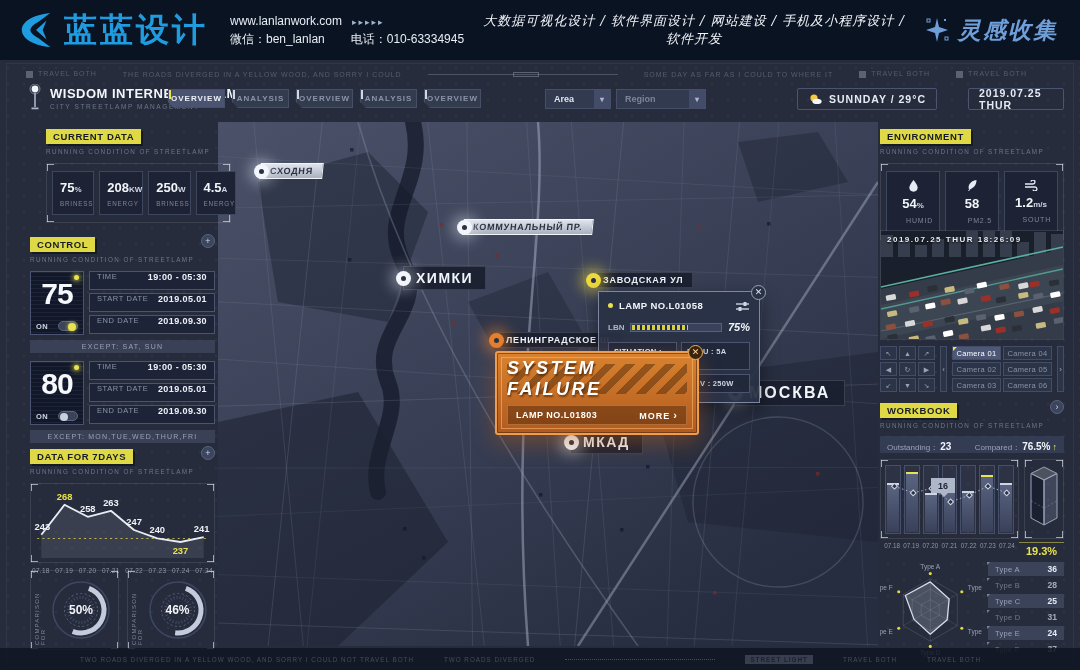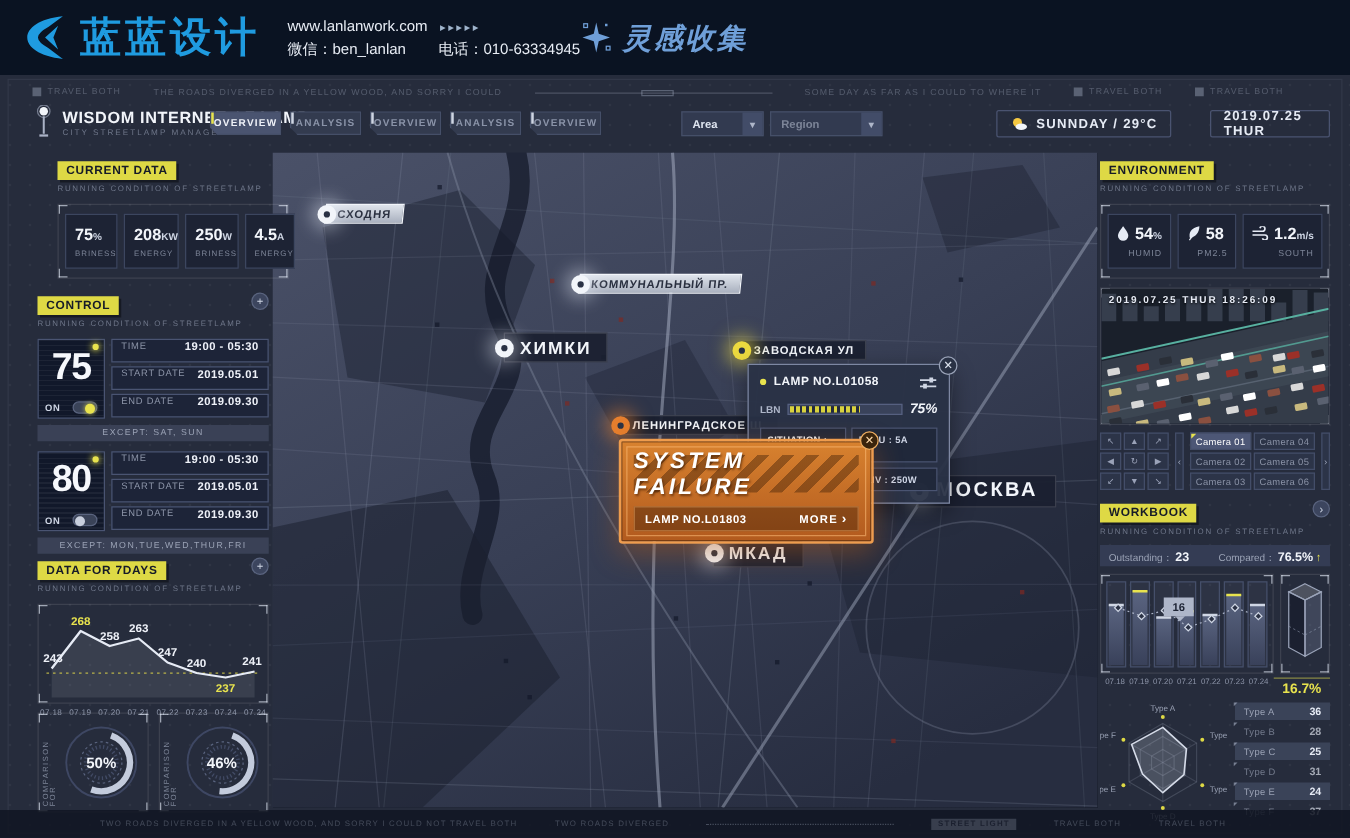--- a/index.html
+++ b/index.html
@@ -72,21 +72,21 @@
 
   
   #p-current{left:46px;top:66px;width:185px;}
   #p-env{left:880px;top:66px;width:184px;}
   .statframe{margin-top:8px;padding:7px 5px;display:flex;gap:5px;justify-content:space-between;}
   .statbox{flex:1;background:#1d2334;border:1px solid #3c465f;padding:8px 0 7px 7px;}
   .statbox .v{color:#f2f5fa;font-size:13px;font-weight:800;}
   .statbox .v i{font-style:normal;font-size:8px;font-weight:bold;color:#cfd6e4;}
   .statbox .l{color:#7d8598;font-size:6.3px;letter-spacing:.8px;margin-top:5px;}
   .envbox{display:flex;flex-direction:column;justify-content:center;padding:7px 6px;}
-  .envbox .row1{display:flex;align-items:center;gap:4px;}
+  .envbox .row1{display:flex;align-items:center;gap:4px;flex-direction:column;}
   .envbox .l{text-align:right;color:#7d8598;font-size:7px;letter-spacing:.8px;margin-top:6px;}
 
   
   #p-control{left:30px;top:174px;width:185px;}
   .ctl-group{display:flex;gap:5px;margin-top:8px;}
   .bigbox{width:54px;height:64px;background:#11182a;border:1px solid #4a5472;position:relative;
     background-image:repeating-linear-gradient(180deg,rgba(255,255,255,.05) 0 1px,transparent 1px 4px);}
   .bigbox .num{color:#f6f8fc;font-size:30px;font-weight:800;text-align:center;line-height:44px;letter-spacing:-1px;}
   .bigbox .bulb{position:absolute;top:3px;right:4px;width:5px;height:5px;border-radius:50%;background:#e8e34e;box-shadow:0 0 5px 1px rgba(232,227,78,.8);}
   .bigbox .onrow{position:absolute;left:5px;right:5px;bottom:3px;display:flex;align-items:center;justify-content:space-between;}
@@ -229,20 +229,21 @@
       <svg width="38" height="38" viewBox="0 0 40 40">
         <path d="M34 2 C14 4 4 12 4 20 C4 28 14 36 34 38 L22 29 Q13 24 13 20 Q13 16 22 11 Z" fill="#1f9be0"></path>
         <path d="M30 10 L19 20 L30 30 L26 20 Z" fill="#1f9be0"></path>
       </svg>
       <span class="logo-txt">蓝蓝设计</span>
     </div>
     <div class="contact">
       <div><span>www.lanlanwork.com</span><span class="arrows">▸▸▸▸▸</span></div>
       <div><span>微信：ben_lanlan</span><span class="ph">电话：010-63334945</span></div>
     </div>
+    <div class="services">大数据可视化设计 / 软件界面设计 / 网站建设 / 手机及小程序设计 / 软件开发</div>
     <div class="collect">
       <svg width="26" height="26" viewBox="0 0 26 26">
         <path d="M13 1 L15 10 L24 13 L15 16 L13 25 L11 16 L2 13 L11 10 Z" fill="#6f9fd8"></path>
         <rect x="3" y="2" width="3" height="3" fill="none" stroke="#6f9fd8"></rect>
         <rect x="20" y="2" width="2" height="2" fill="#6f9fd8"></rect>
         <rect x="21" y="20" width="3" height="3" fill="none" stroke="#6f9fd8"></rect>
       </svg>
       <span>灵感收集</span>
     </div>
   </header>
@@ -782,21 +783,21 @@
       <div class="wb-foot">
         <div class="wb-xlabels">
           <span>07.18</span>
             <span>07.19</span>
           <span>07.20</span>
             <span>07.21</span>
           <span>07.22</span>
             <span>07.23</span>
           <span>07.24</span>
         </div>
-        <div class="wb-pct">16.7%</div>
+        <div class="wb-pct">19.3%</div>
       </div>
     </div>
 
     <div class="panel" id="p-radar">
       <svg id="radar" viewBox="0 0 120 112">
           <polygon points="58.0,44.0 68.4,50.0 68.4,62.0 58.0,68.0 47.6,62.0 47.6,50.0" fill="none" stroke="rgba(200,210,230,.18)" stroke-width="1"></polygon>
           <polygon points="58.0,32.0 78.8,44.0 78.8,68.0 58.0,80.0 37.2,68.0 37.2,44.0" fill="none" stroke="rgba(200,210,230,.18)" stroke-width="1"></polygon>
           <polygon points="58.0,20.0 89.2,38.0 89.2,74.0 58.0,92.0 26.8,74.0 26.8,38.0" fill="none" stroke="rgba(200,210,230,.18)" stroke-width="1"></polygon>
           <line x1="58" y1="56" x2="58.0" y2="20.0" stroke="rgba(200,210,230,.15)" stroke-width="1"></line>
           <circle cx="58.0" cy="14.0" r="1.8" fill="#ded945"></circle>

